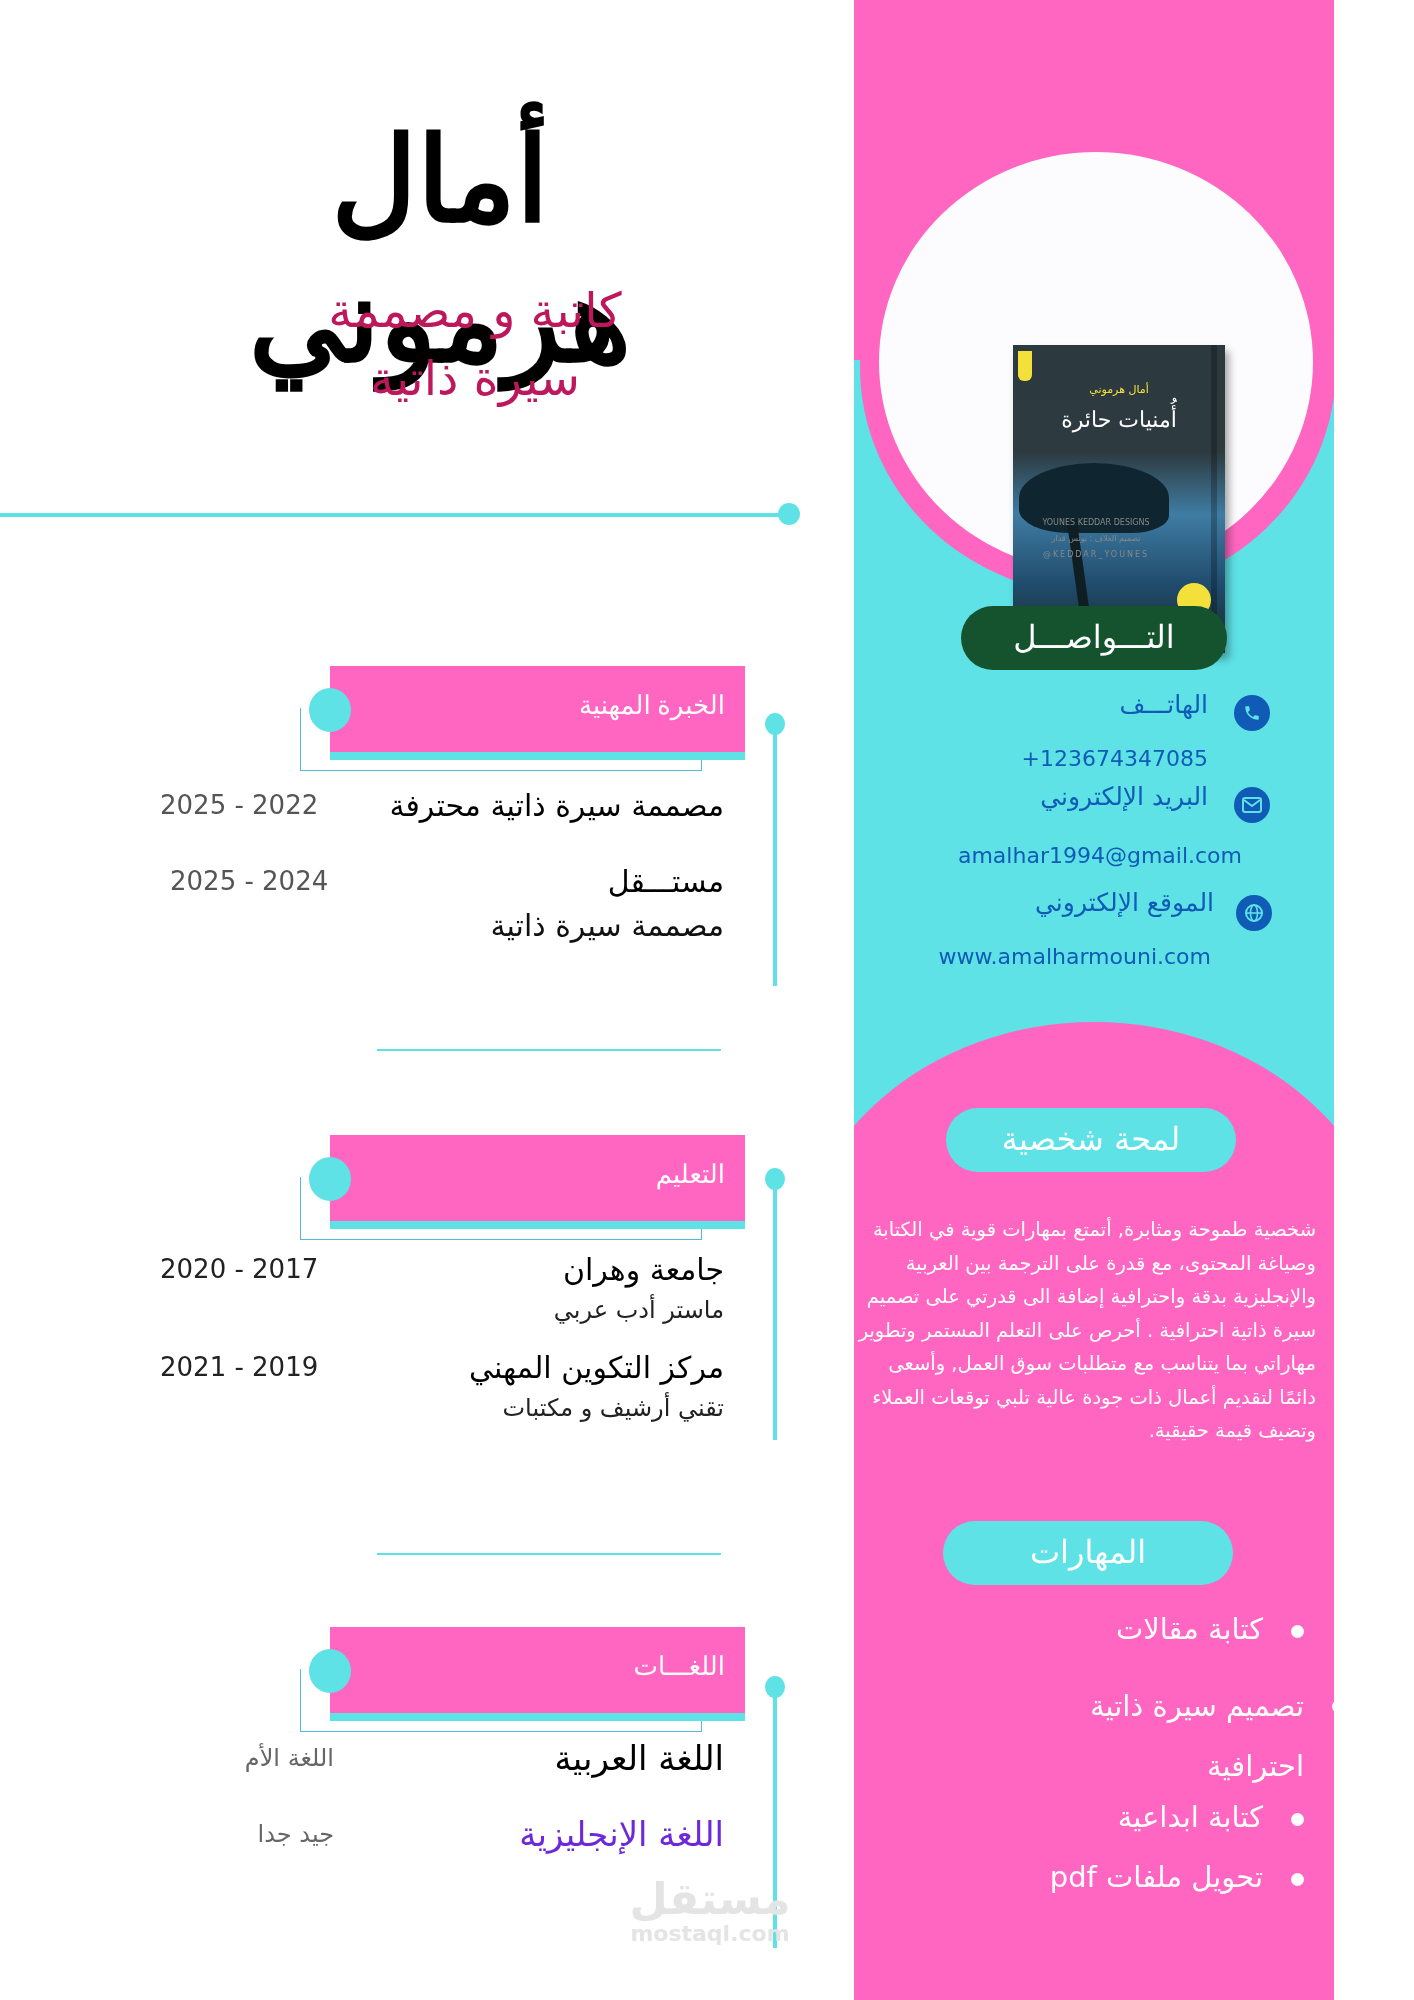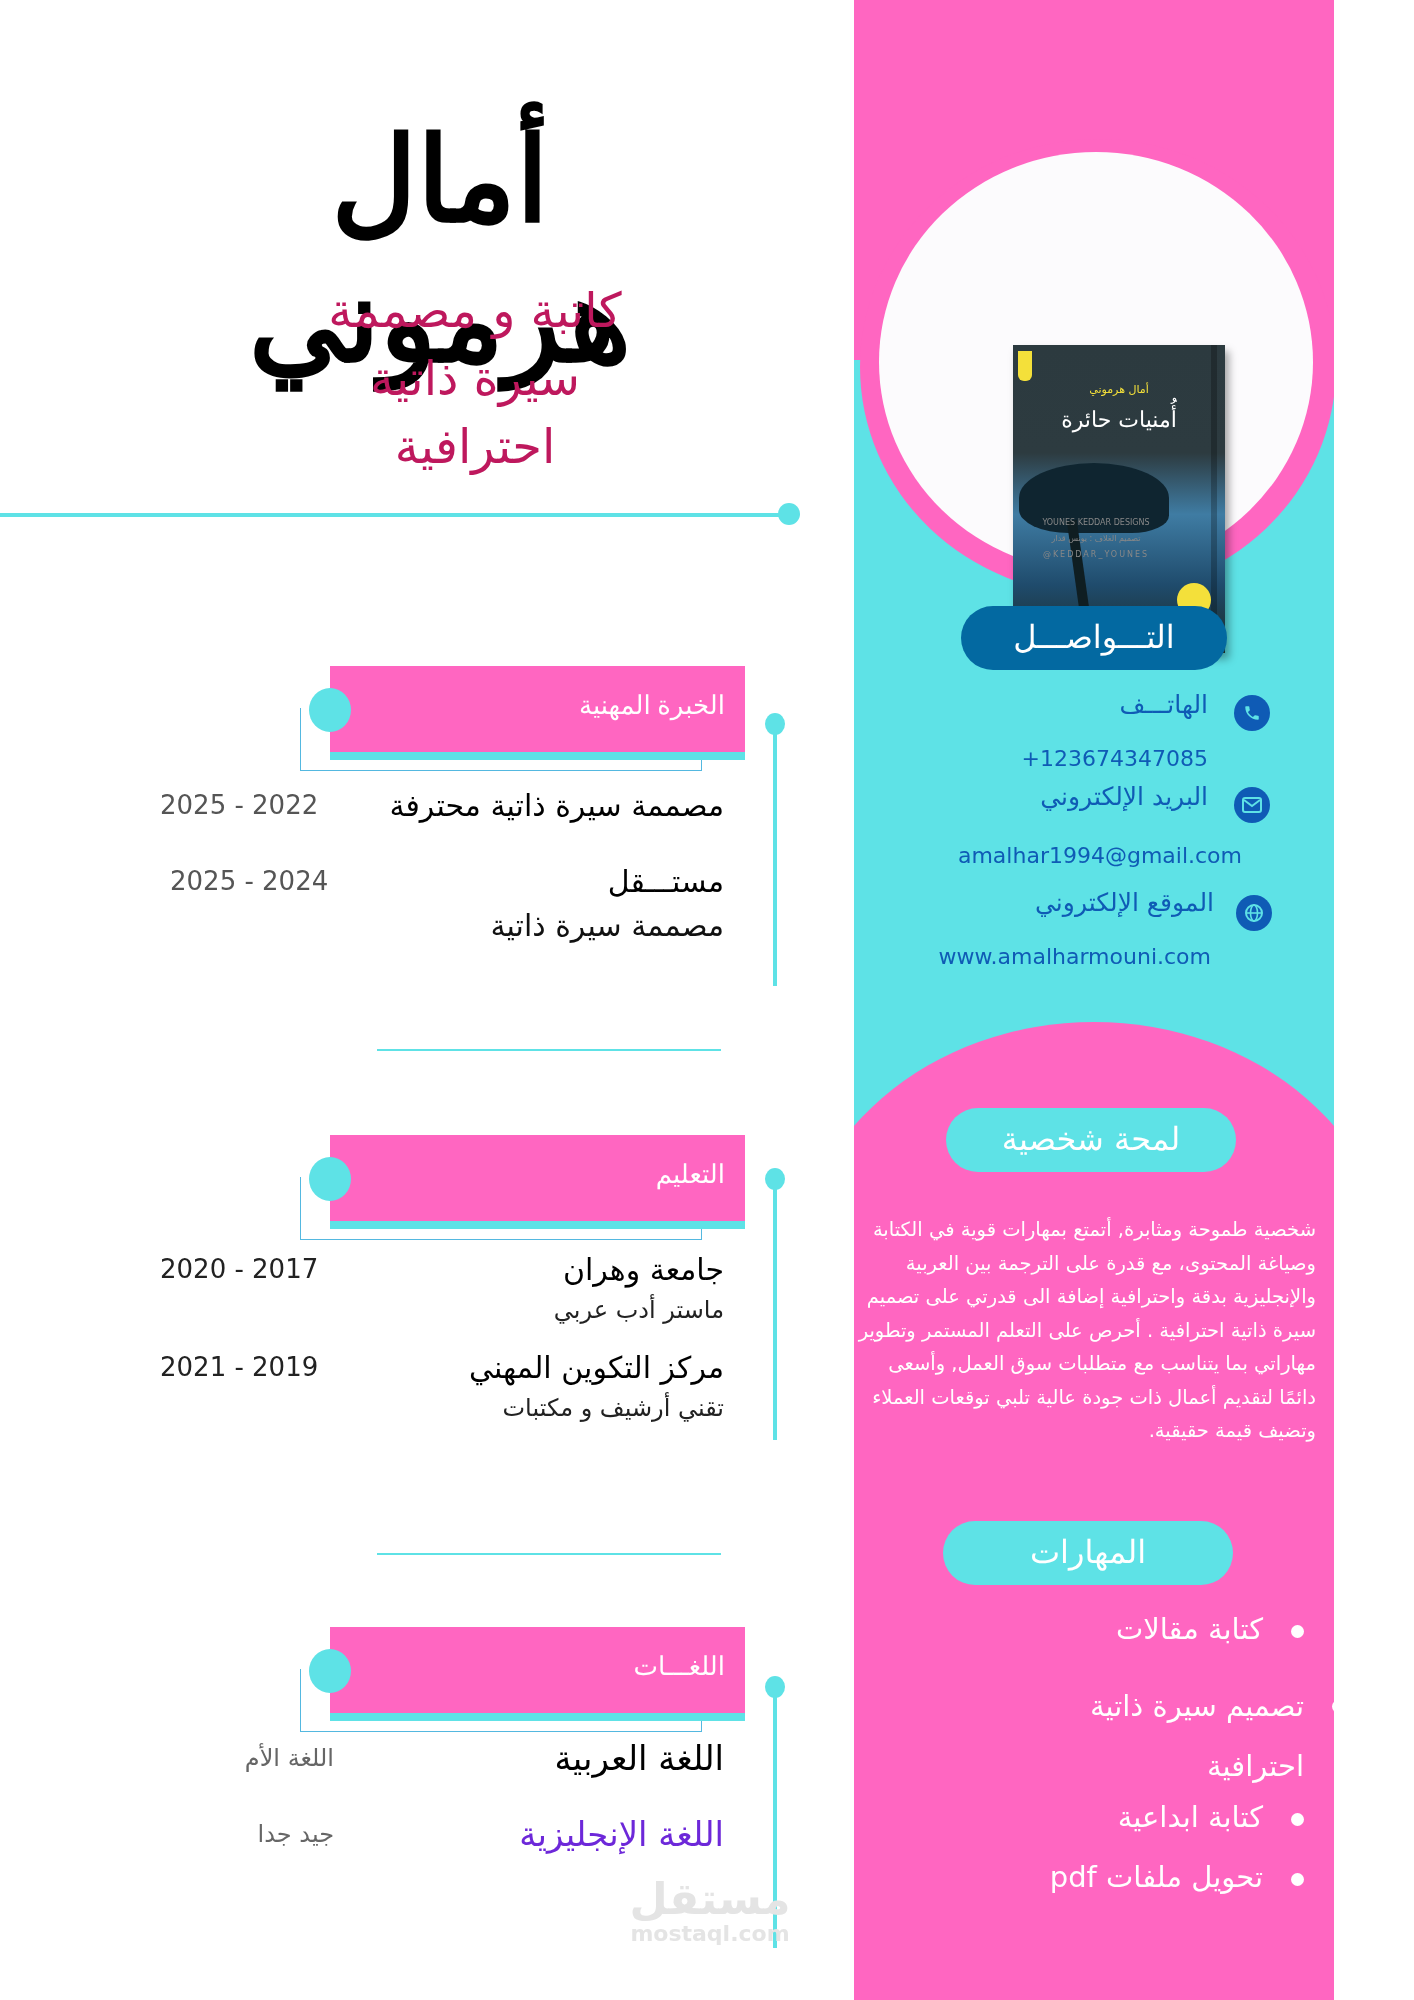--- a/index.html
+++ b/index.html
@@ -65,21 +65,20 @@
   .watermark .ar { font-size:44px; font-weight:bold; line-height:46px; }
   .watermark .en { font-size:22px; font-weight:bold; direction:ltr; line-height:24px; }
 </style>
 </head>
 <body>
 
 <div class="name">أمال هرموني</div>
 <div class="subtitle">
   <div>كاتبة و مصممة</div>
   <div>سيرة ذاتية</div>
-  <div>احترافية</div>
 </div>
 <div class="header-line"></div>
 <div class="header-dot"></div>
 
 <div class="sec" style="top:666px;">
   <div class="bracket"></div>
   <div class="shadow"></div>
   <div class="box"></div>
   <div class="circle"></div>
   <div class="title">الخبرة المهنية</div>
@@ -148,21 +147,21 @@
       <div class="sticker"></div>
     </div>
     <div class="credit" style="top:366px; direction:ltr;">YOUNES KEDDAR DESIGNS</div>
     <div class="credit" style="top:382px;">تصميم الغلاف : يونس قدار</div>
     <div class="credit" style="top:398px; direction:ltr; letter-spacing:2px;">@KEDDAR_YOUNES</div>
   </div>
 
   <div class="pink-arch"></div>
   <div class="pink-bottom"></div>
 
-  <div class="pill" style="left:107px; top:606px; width:266px; background:#0369a1;">التـــواصـــل</div>
+  <div class="pill" style="left:107px; top:606px; width:266px; background:#14532d;">التـــواصـــل</div>
 
   <div class="c-icon" style="left:380px; top:695px;">
     <svg width="18" height="18" viewBox="0 0 24 24">
         <path fill="#5ee2e6" d="M6.6 10.8c1.4 2.8 3.8 5.1 6.6 6.6l2.2-2.2c.3-.3.7-.4 1-.2 1.1.4 2.3.6 3.6.6.6 0 1 .4 1 1V20c0 .6-.4 1-1 1C10.6 21 3 13.4 3 4c0-.6.4-1 1-1h3.5c.6 0 1 .4 1 1 0 1.3.2 2.5.6 3.6.1.3 0 .7-.2 1L6.6 10.8z"></path>
       </svg>
   </div>
   <div class="c-label" style="right:126px; top:690px;">الهاتـــف</div>
   <div class="c-value" style="right:126px; top:746px;">+123674347085</div>
 
   <div class="c-icon" style="left:380px; top:787px;">

